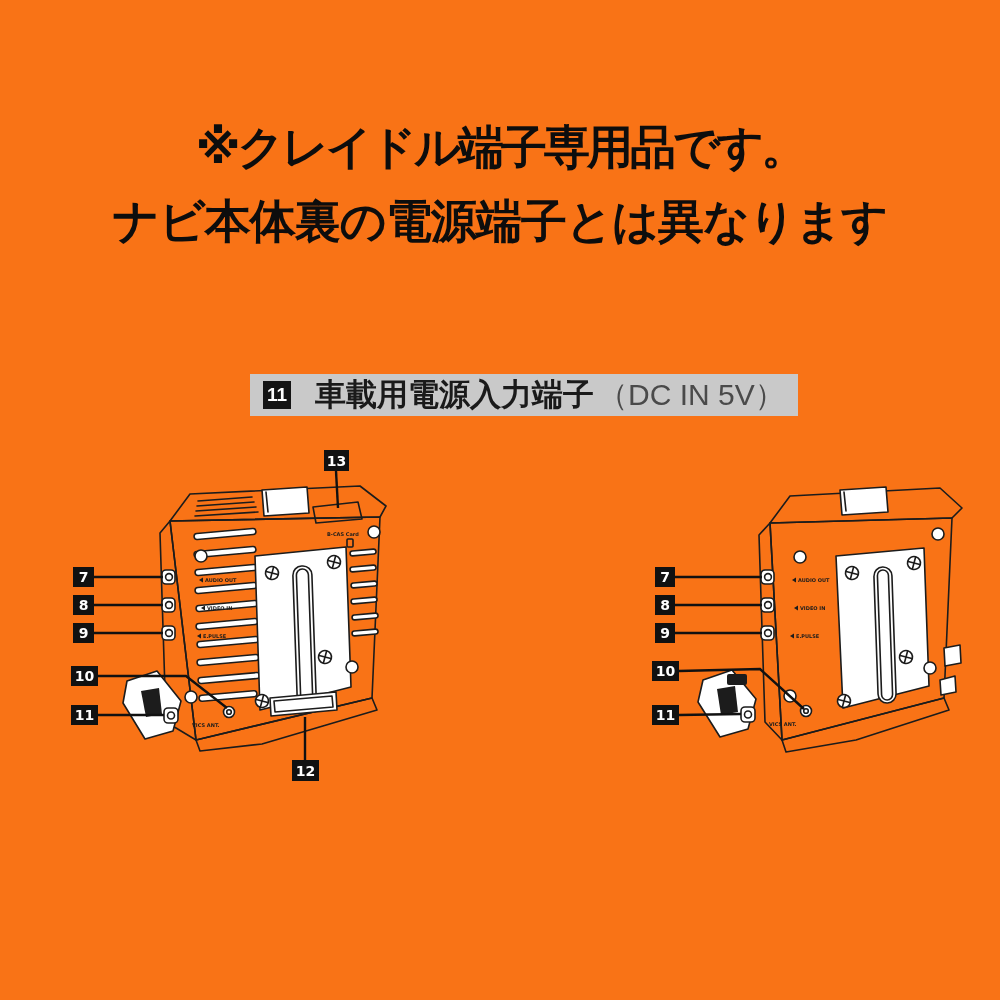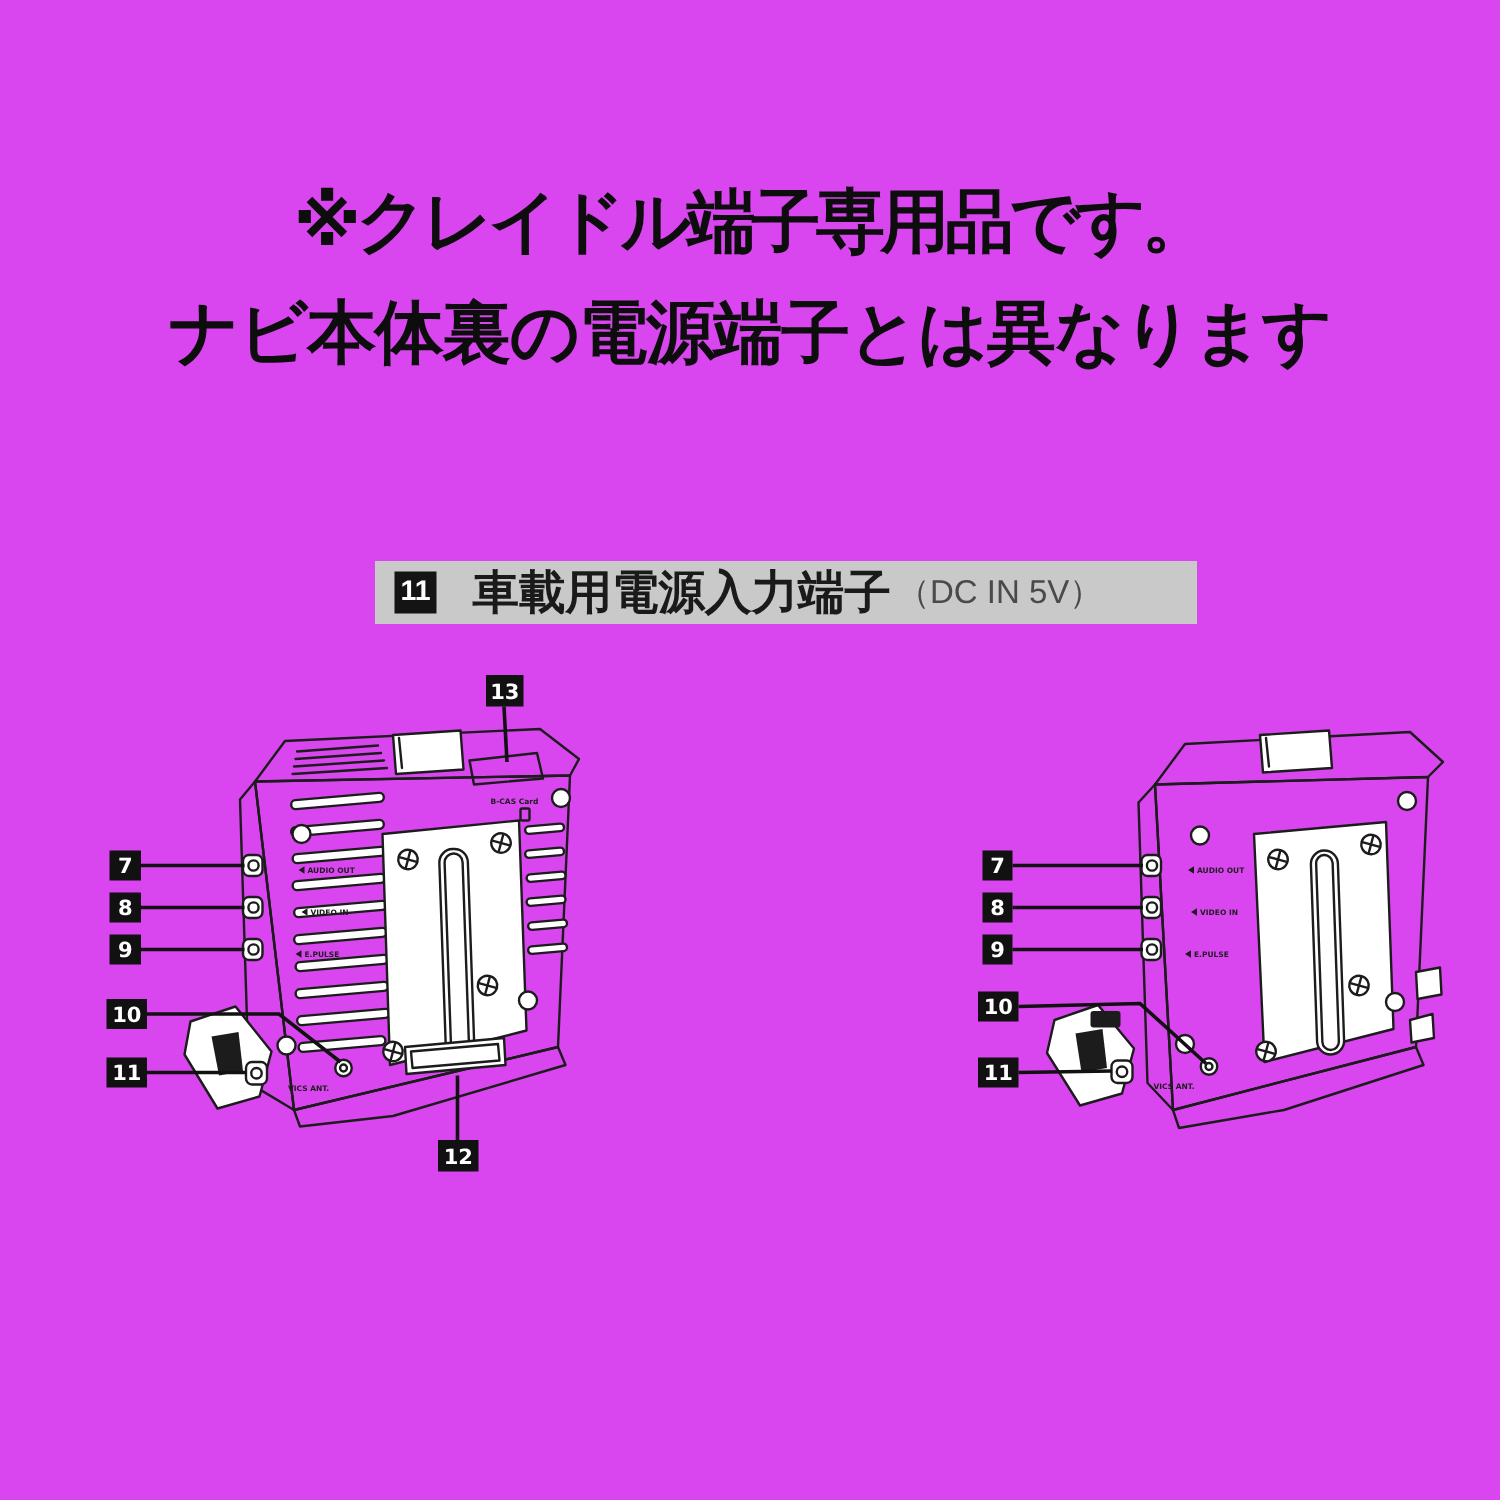--- a/index.html
+++ b/index.html
@@ -1,37 +1,37 @@
 <!DOCTYPE html>
 <html><head>
 <meta charset="utf-8">
 <style>
   html,body{margin:0;padding:0;background:#ffffff;}
   .canvas{
-    position:relative;width:1000px;height:1000px;background:#d946ef;
+    position:relative;width:1000px;height:1000px;background:#f97316;
     font-family:"Liberation Sans","DejaVu Sans",sans-serif;overflow:hidden;
   }
   .title-line{
     position:absolute;left:0;width:1000px;text-align:center;
     font-weight:900;color:#0d0d0d;line-height:1;white-space:nowrap;
   }
   #title-line-1{top:124px;font-size:46px;letter-spacing:-3px;}
   #title-line-2{top:198px;font-size:46px;letter-spacing:-1px;}
   .section-bar{
     position:absolute;left:250px;top:374px;width:548px;height:42px;
     background:#c9c9c9;display:flex;align-items:center;
     padding-left:13px;box-sizing:border-box;
   }
   .num-chip{
     width:28px;height:28px;background:#141414;color:#ffffff;
     font-weight:bold;font-size:19px;display:flex;align-items:center;
     justify-content:center;flex:0 0 auto;
   }
   .bar-label{font-size:31px;font-weight:bold;color:#1a1a1a;margin-left:24px;white-space:nowrap;}
-  .bar-detail{font-size:22px;font-weight:400;color:#4a4a4a;margin-left:4px;white-space:nowrap;}
+  .bar-detail{font-size:30px;font-weight:400;color:#4a4a4a;margin-left:4px;white-space:nowrap;}
   .diagram{position:absolute;}
   #diagram-left{left:60px;top:443px;}
   #diagram-right{left:640px;top:443px;}
   svg .ln{stroke:#1c1c1c;fill:none;stroke-width:1.6;stroke-linejoin:round;stroke-linecap:round;}
   svg .lnw{stroke:#1c1c1c;fill:#ffffff;stroke-width:1.6;stroke-linejoin:round;stroke-linecap:round;}
   svg .filldark{fill:#1c1c1c;stroke:none;}
   svg .leader{stroke:#111111;stroke-width:2.4;fill:none;stroke-linecap:butt;}
   svg .callout-rect{fill:#111111;stroke:none;}
   svg .callout-num{
     fill:#ffffff;font-weight:bold;font-size:14px;text-anchor:middle;

